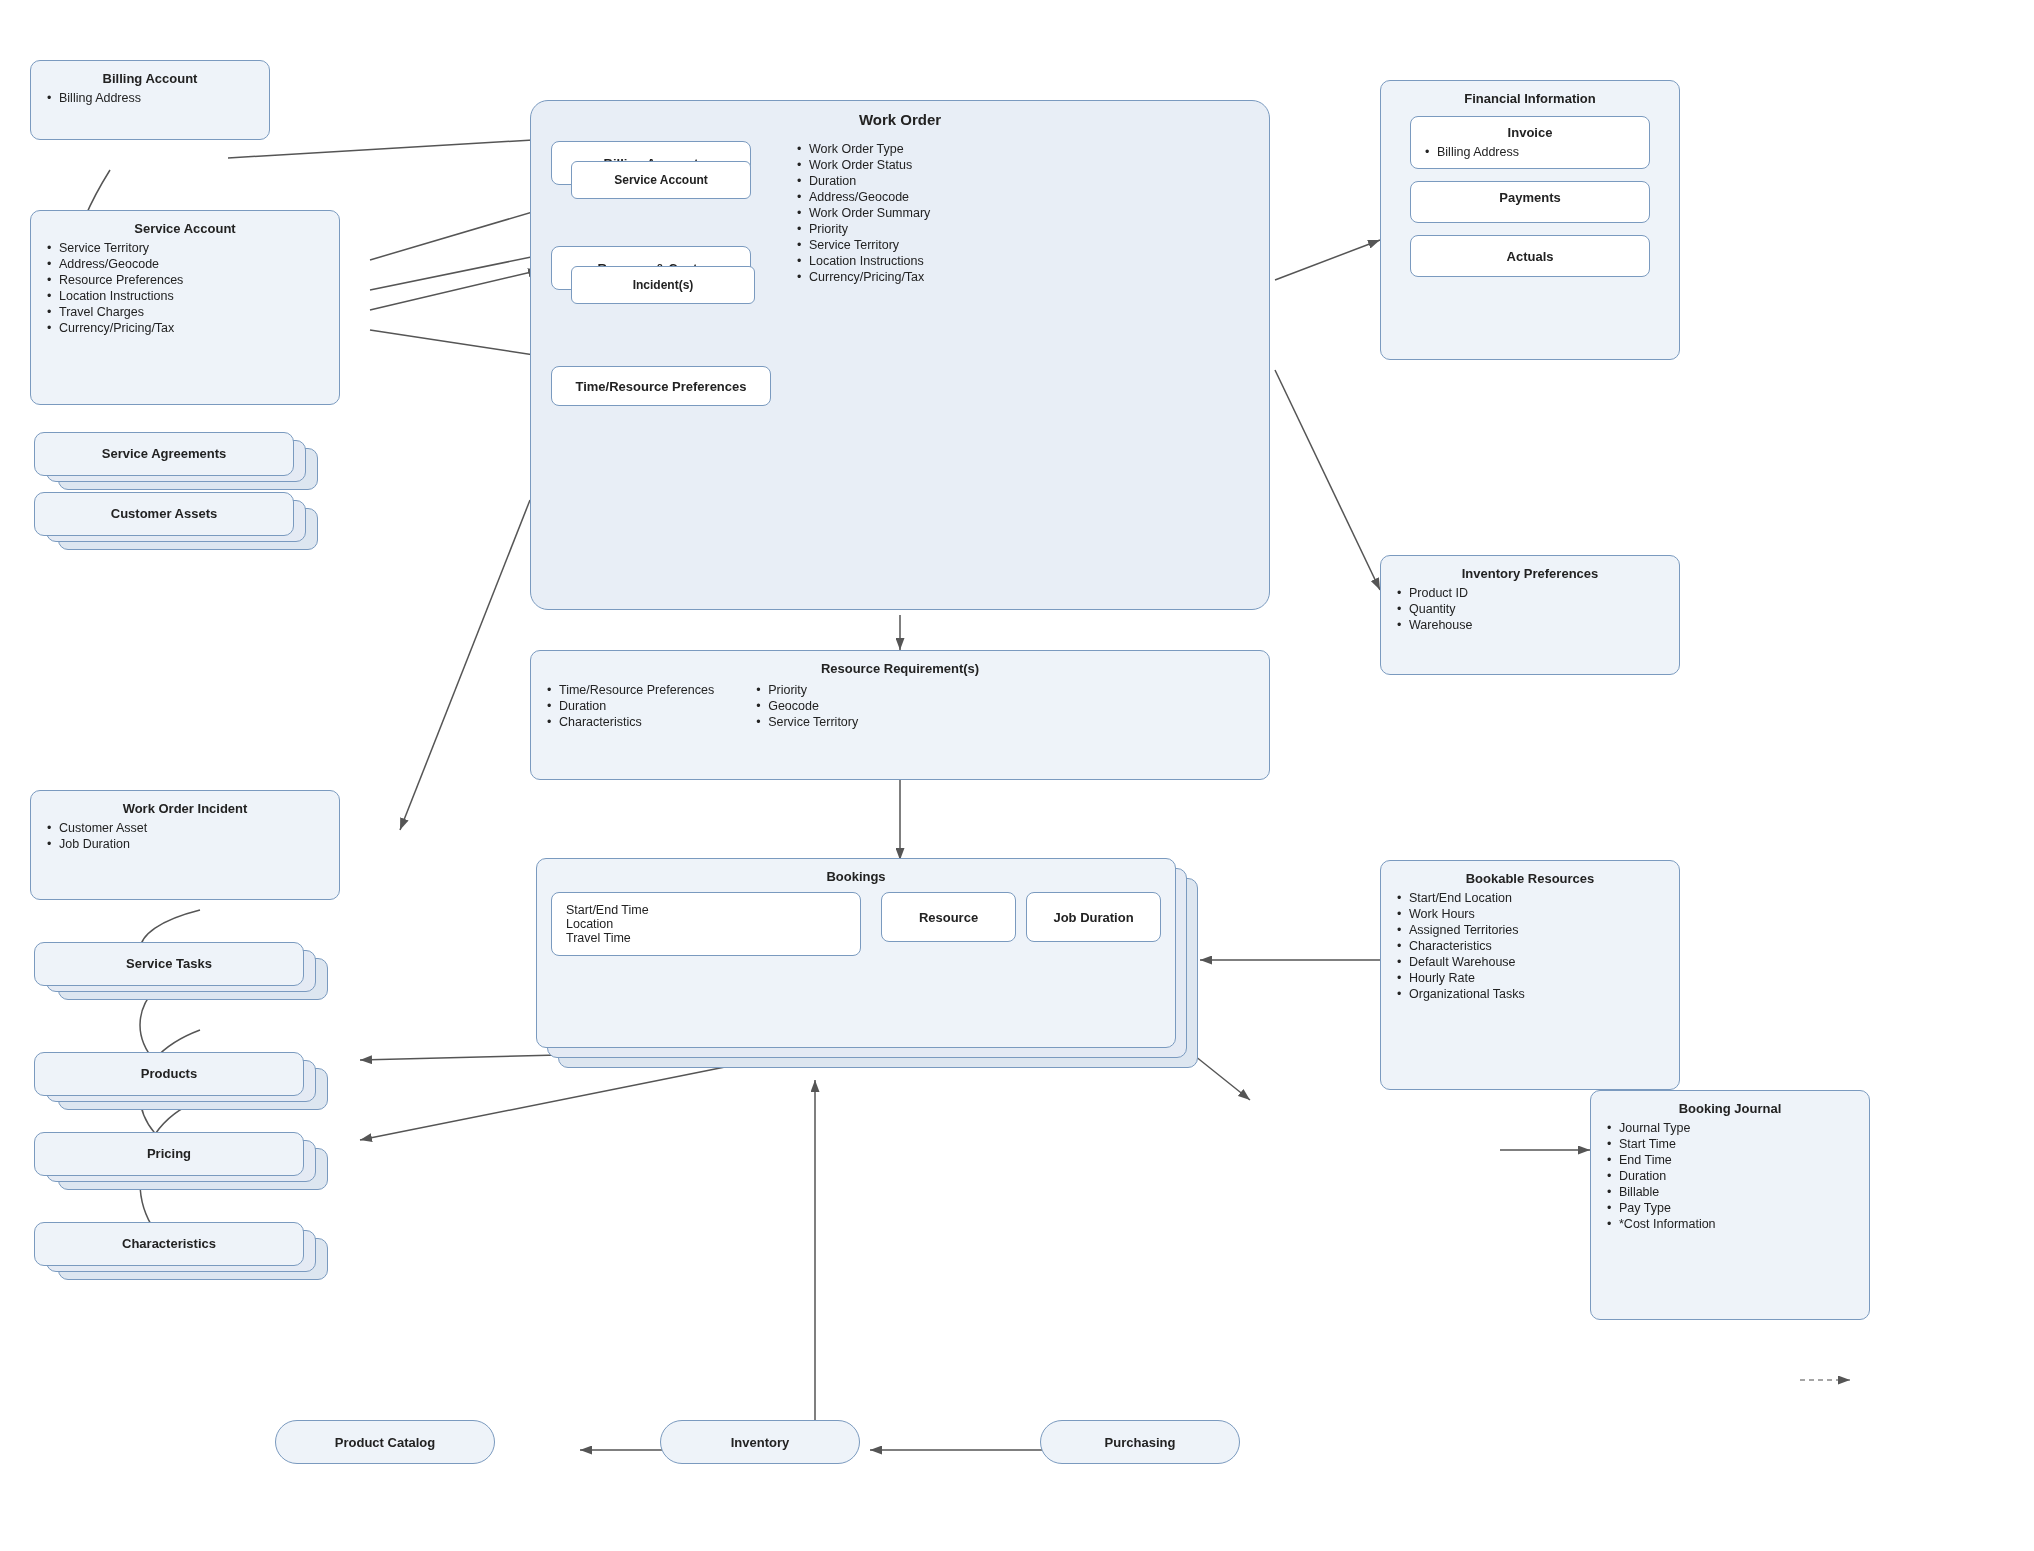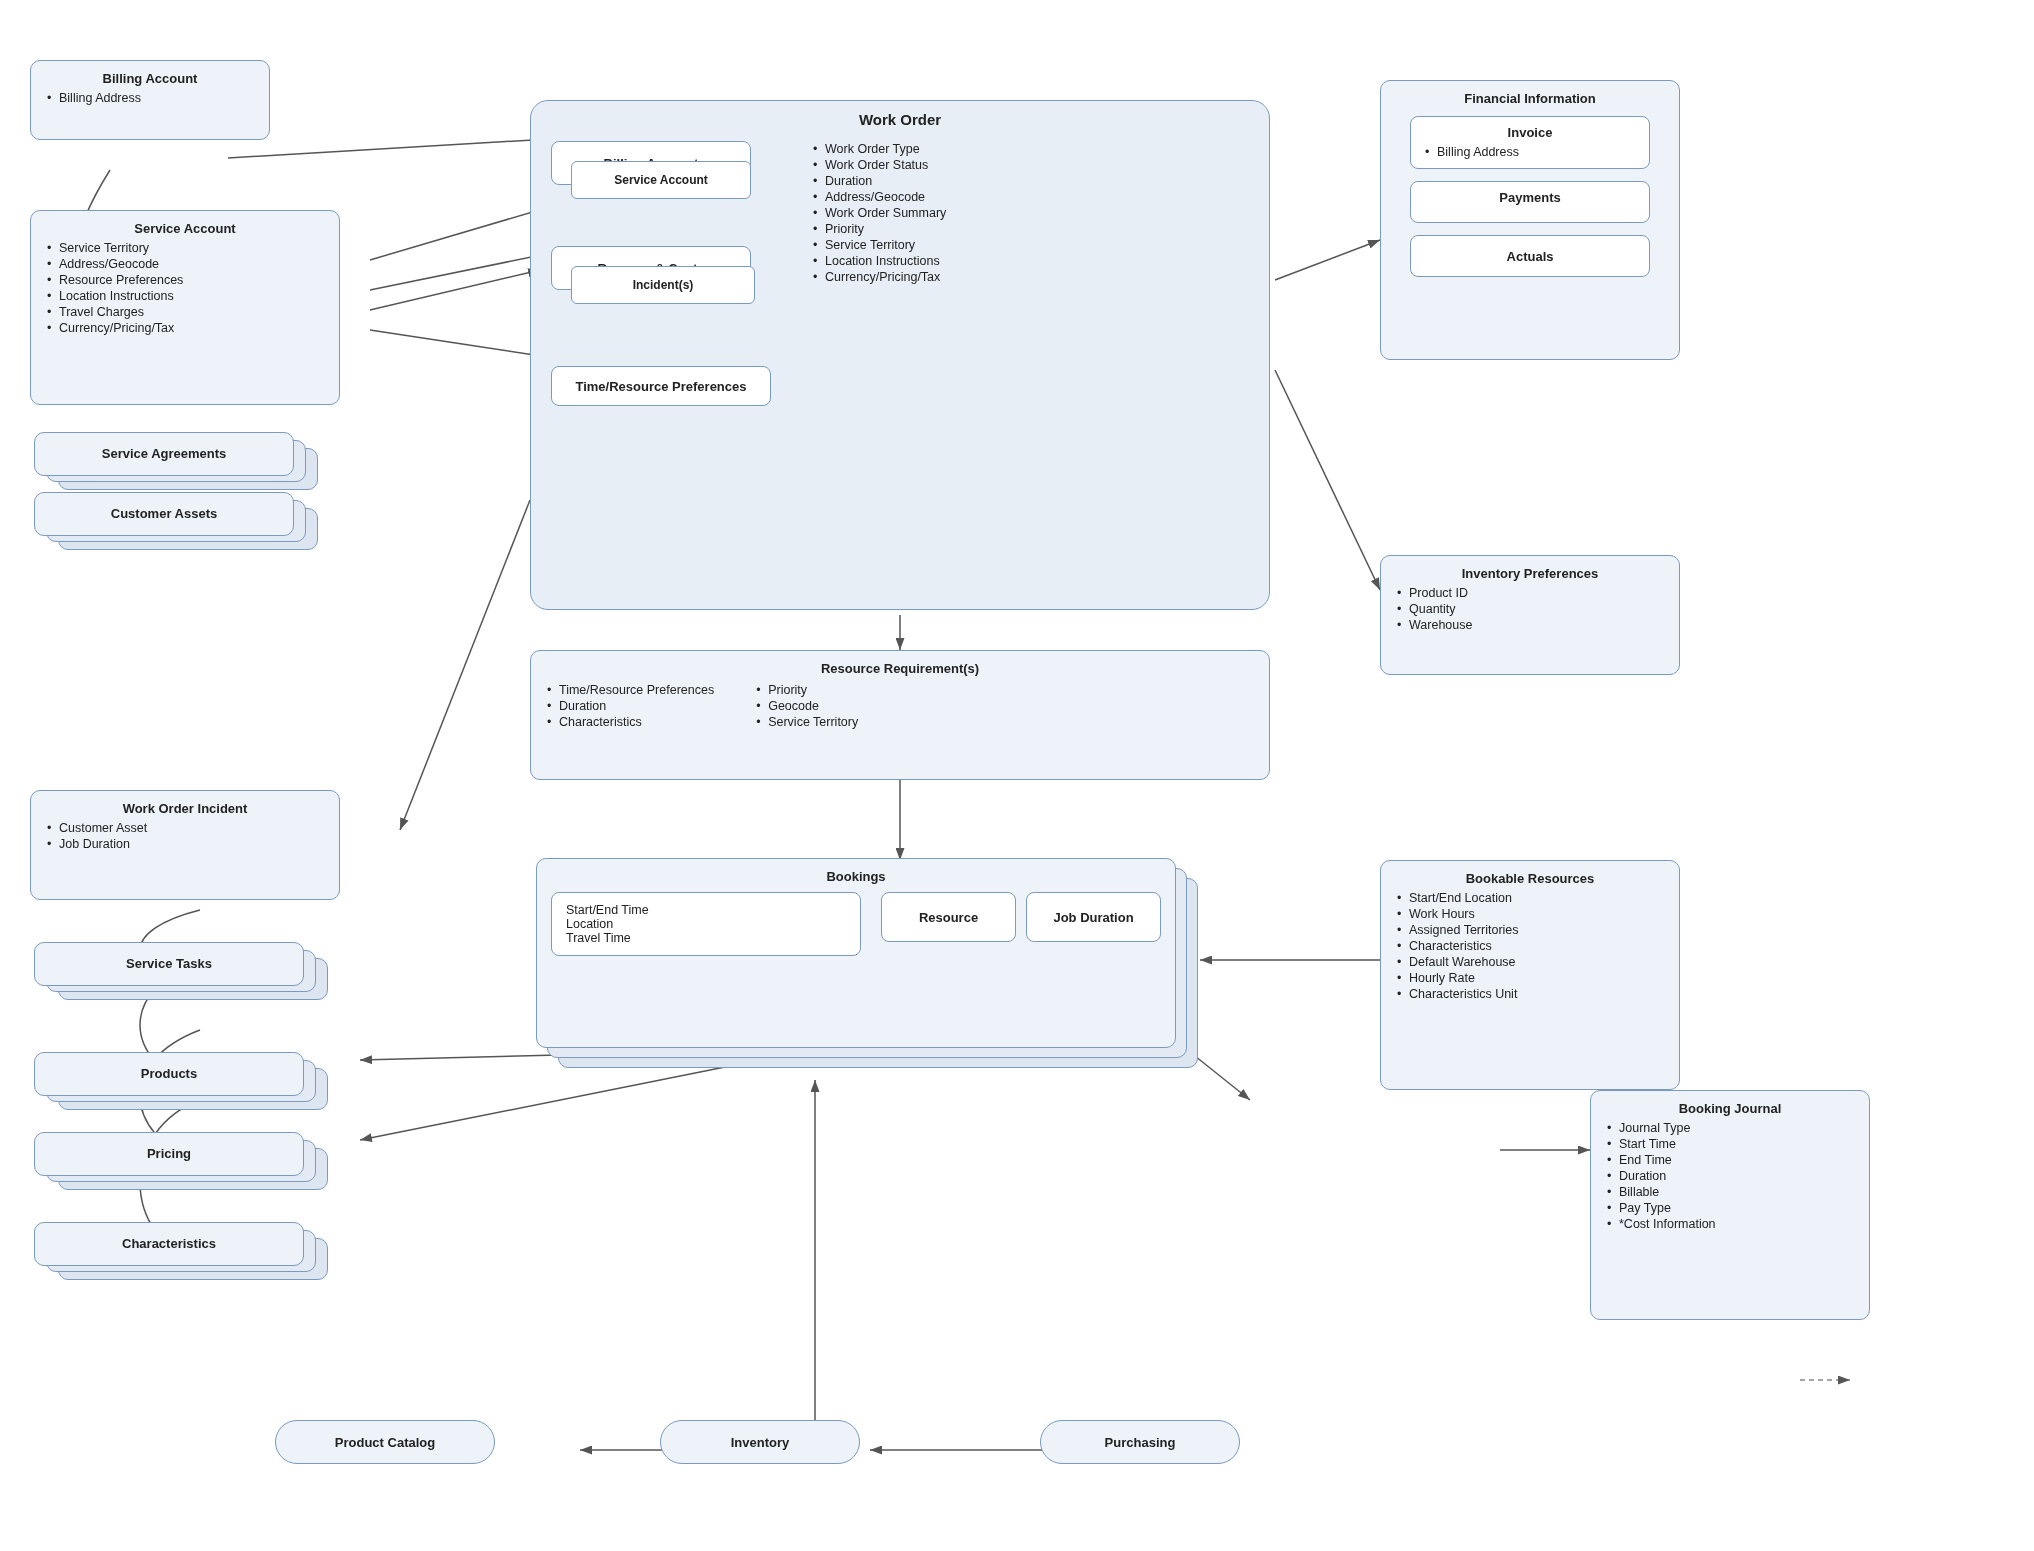--- a/index.html
+++ b/index.html
@@ -241,21 +241,21 @@
     </div>
 
     <div class="inner-box" style="top:165px; left:40px; width:184px; height:38px; display:flex; align-items:center; justify-content:center; border-radius:6px;">
       <div class="box-title" style="margin:0; font-size:12px;">Incident(s)</div>
     </div>
 
     <div class="inner-box" style="top:265px; left:20px; width:220px; height:40px; display:flex; align-items:center; justify-content:center;">
       <div class="box-title" style="margin:0;">Time/Resource Preferences</div>
     </div>
 
-    <div style="position:absolute; top:40px; left:280px; width:420px;">
+    <div style="position:absolute; top:40px; left:264px; width:420px;">
       <ul class="bullet-list">
         <li>Work Order Type</li>
         <li>Work Order Status</li>
         <li>Duration</li>
         <li>Address/Geocode</li>
         <li>Work Order Summary</li>
         <li>Priority</li>
         <li>Service Territory</li>
         <li>Location Instructions</li>
         <li>Currency/Pricing/Tax</li>
@@ -334,21 +334,21 @@
 
   <div class="box" style="left:1380px; top:860px; width:300px; min-height:230px;">
     <div class="box-title">Bookable Resources</div>
     <ul class="bullet-list">
       <li>Start/End Location</li>
       <li>Work Hours</li>
       <li>Assigned Territories</li>
       <li>Characteristics</li>
       <li>Default Warehouse</li>
       <li>Hourly Rate</li>
-      <li>Characteristics Unit</li>
+      <li>Organizational Tasks</li>
     </ul>
   </div>
 
 
   <div class="box" style="left:1590px; top:1090px; width:280px; min-height:230px;">
     <div class="box-title">Booking Journal</div>
     <ul class="bullet-list">
       <li>Journal Type</li>
       <li>Start Time</li>
       <li>End Time</li>

